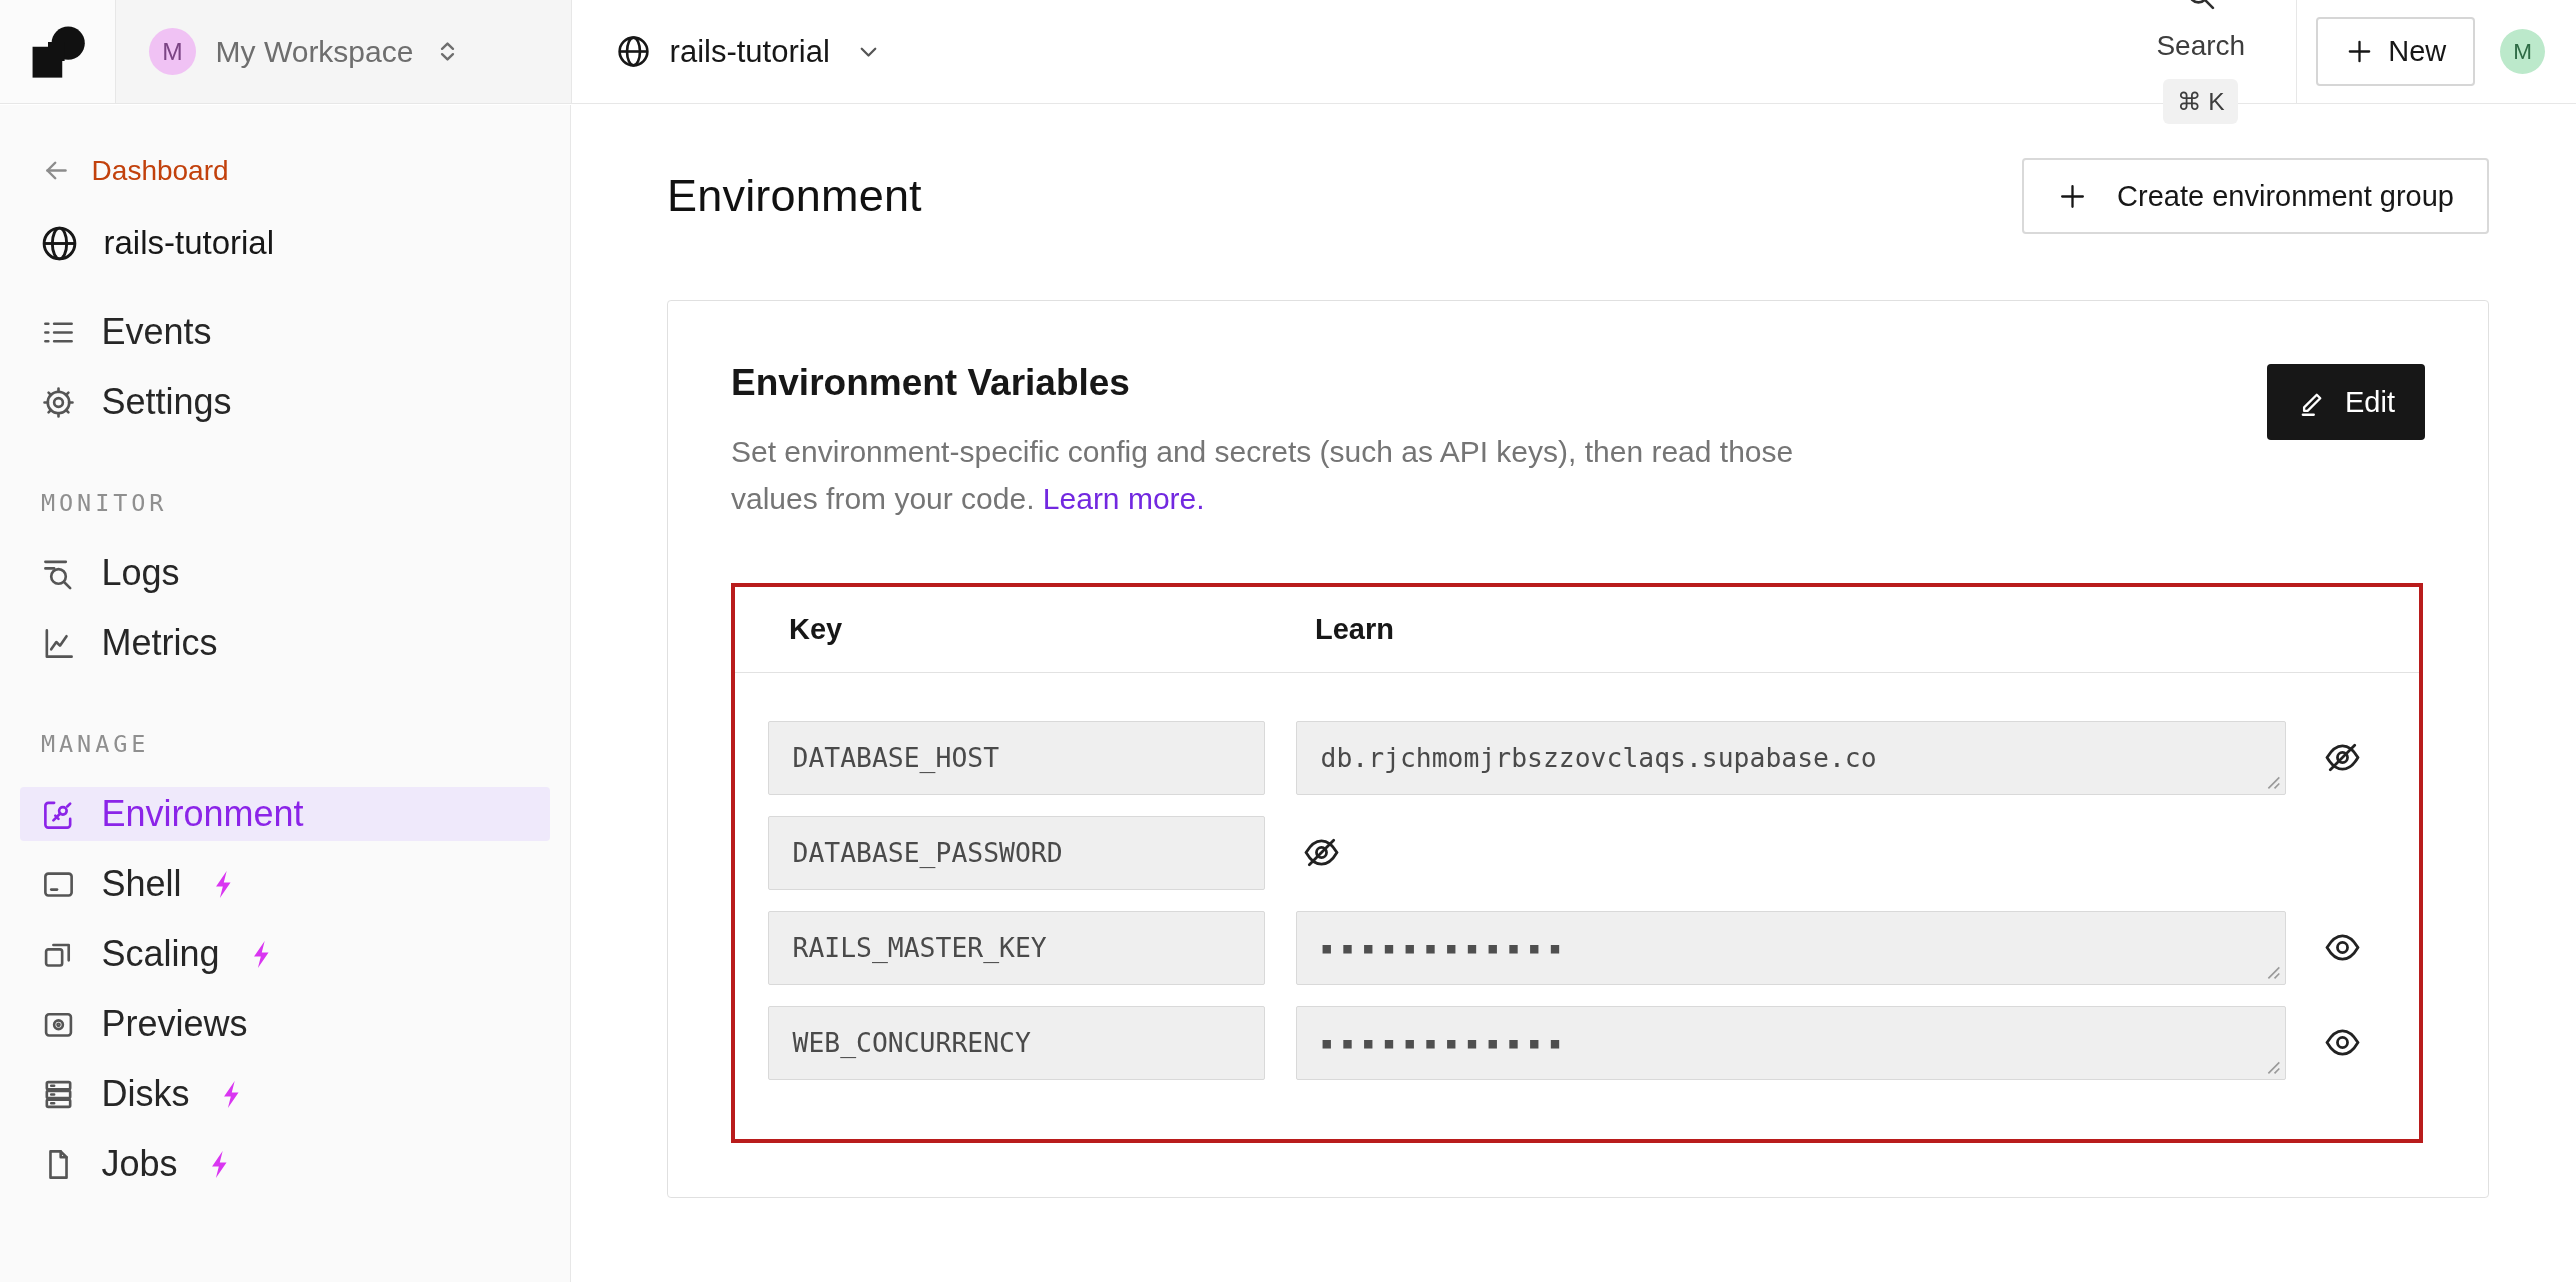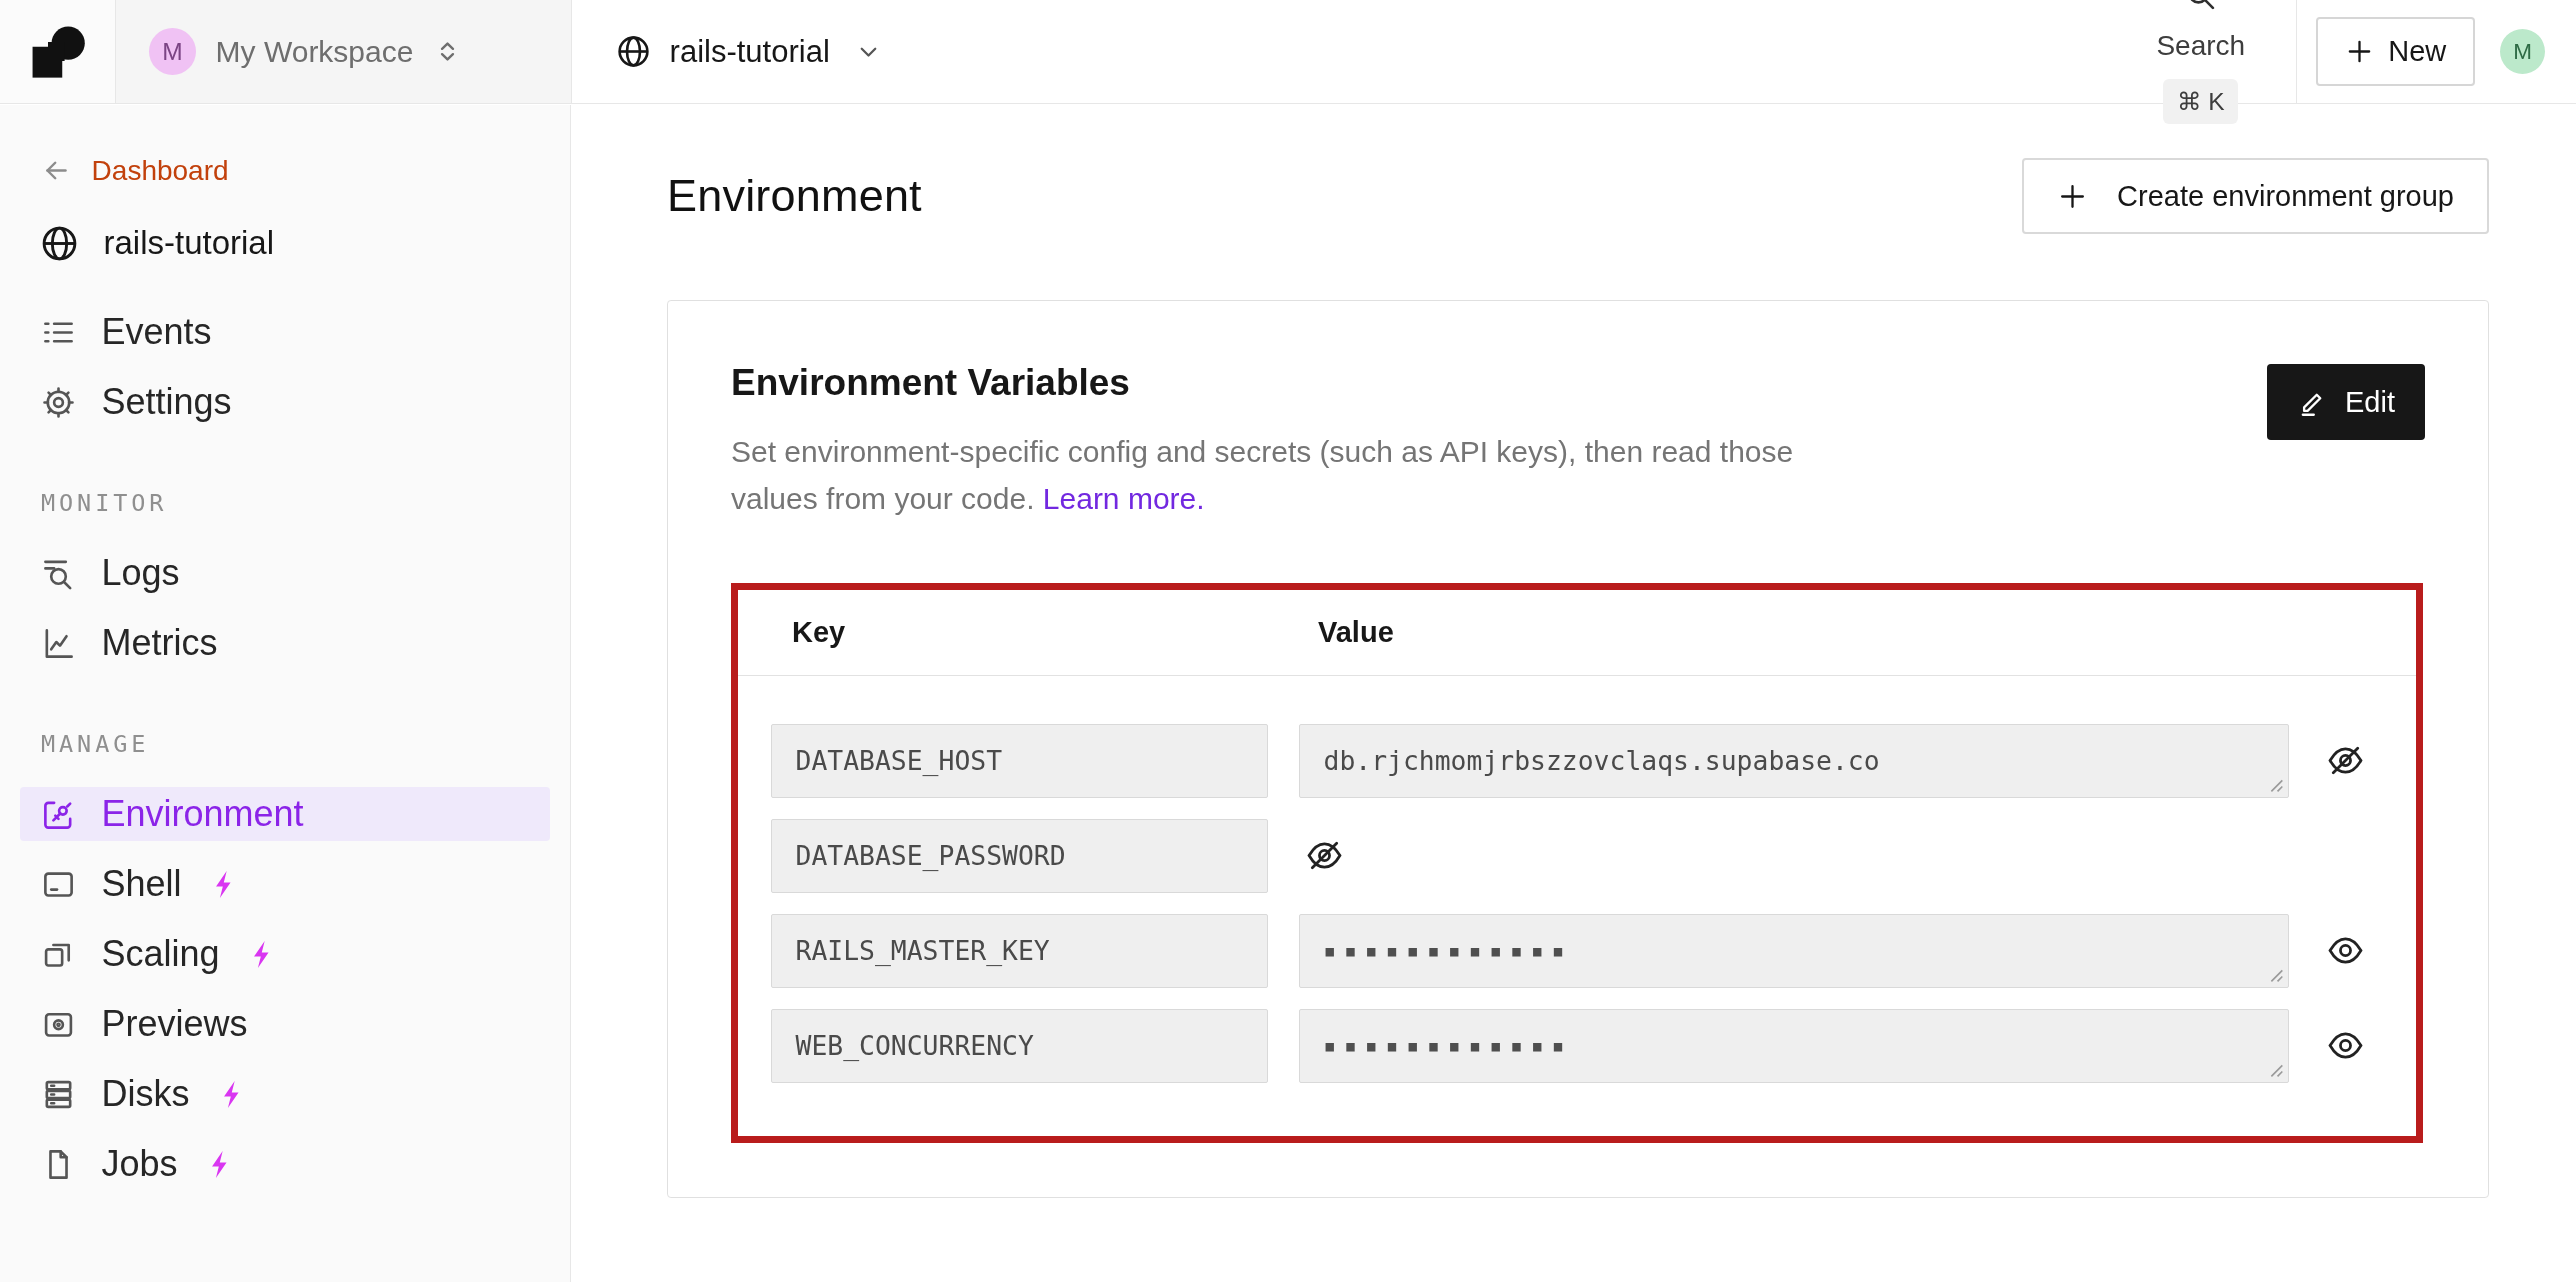--- a/index.html
+++ b/index.html
@@ -106,21 +106,21 @@
   .card-desc { margin-top:23.5px; font-size:30px; color:#757575; line-height:47px; max-width:1101px; }
   .learn-link { color:#7228e0; cursor:pointer; }
   .edit-btn {
     background:#171717; color:#fff; height:76px; padding:0 30px;
     border:none; border-radius:3.9px; display:flex; align-items:center; gap:16.6px;
     font-size:29px; cursor:pointer; flex:none; margin-top:2px;
   }
 
   .env-table {
     position:absolute; left:63px; right:65px; top:282px; height:560px;
-    border:7px solid #b91c1c; background:#fff;
+    border:4px solid #b91c1c; background:#fff;
   }
   .table-head { height:86px; border-bottom:1px solid #e2e2e2;
     display:flex; align-items:center; padding-left:54px; }
   .col-key-label { width:526px; font-size:29px; font-weight:700; color:#171717; }
   .col-value-label { font-size:29px; font-weight:700; color:#171717; }
   .table-body { padding:37px 0 0 33px; }
   .var-row { display:flex; align-items:center; height:95px; }
   .field {
     height:74px; background:#efefef; border:1px solid #d9d9d9; border-radius:2px;
     display:flex; align-items:center; padding:0 23.5px;
@@ -377,21 +377,21 @@
           <path d="M5.5 15.8 15.3 6l2.7 2.7-9.8 9.8H5.5z"></path>
             <path d="M4.5 21.5h8.5"></path>
         </svg>
         <span>Edit</span>
       </button>
     </div>
 
     <div class="env-table">
       <div class="table-head">
         <span class="col-key-label">Key</span>
-        <span class="col-value-label">Value</span>
+        <span class="col-value-label">Learn</span>
       </div>
 
       <div class="table-body">
 
         <div class="var-row">
           <div class="field field-key">DATABASE_HOST</div>
           <div class="field field-value">
             <span>db.rjchmomjrbszzovclaqs.supabase.co</span>
             <svg class="resize-corner" viewBox="0 0 10 10" fill="none" stroke="#9a9a9a" stroke-width="1.2">
               <path d="M1 9 9 1M5.5 9 9 5.5"></path>

